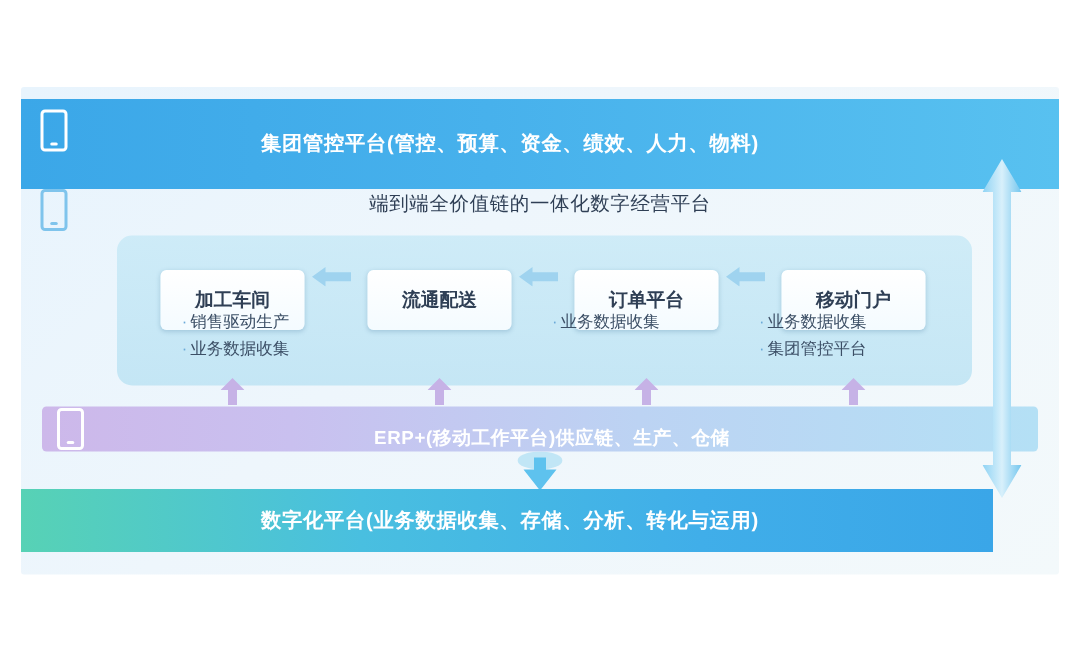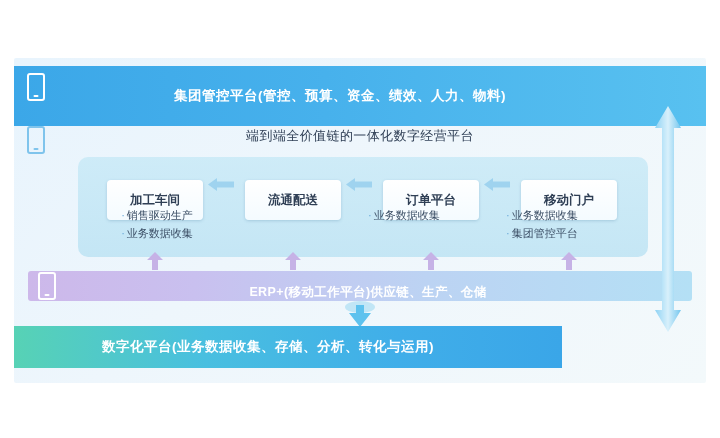--- a/index.html
+++ b/index.html
@@ -50,25 +50,26 @@
     font-weight: bold;
     letter-spacing: .5px;
     padding-right: 40px;
   }
 
   
   .band-bottom {
     position: absolute;
     left: 14px;
     top: 326px;
-    width: 548px;
+    width: 604px;
     height: 42px;
     background: linear-gradient(90deg, #57d2b5 0%, #49bfe0 35%, #40aee9 70%, #3aa6e8 100%);
     display: flex;
     align-items: center;
+    padding-left: 44px;
   }
   .band-bottom .band-title {
     flex: 1;
     text-align: center;
     color: #ffffff;
     font-size: 13.5px;
     font-weight: bold;
     letter-spacing: .5px;
     padding-right: 40px;
   }

